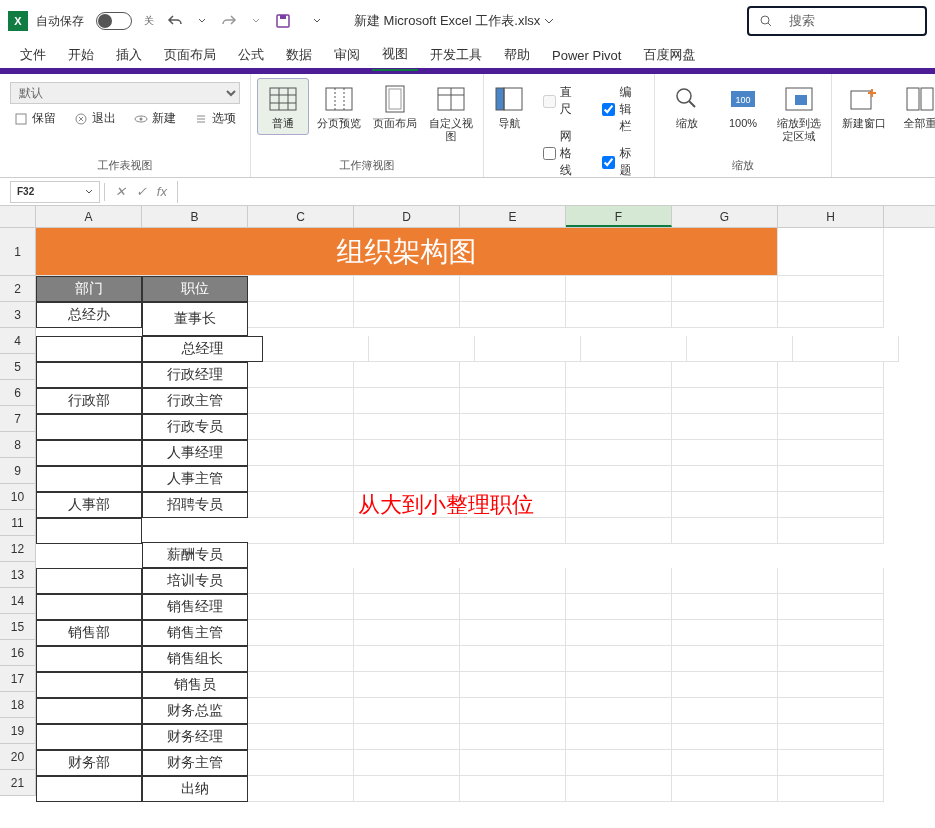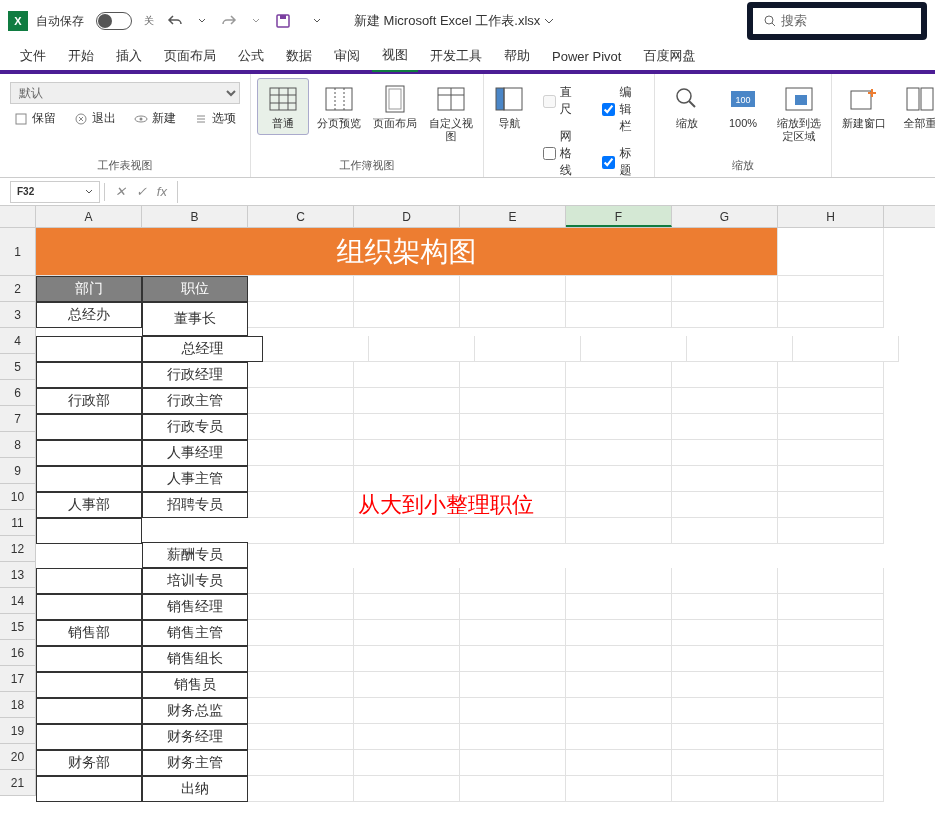--- a/index.html
+++ b/index.html
@@ -6,24 +6,24 @@
 body { background: #fff; font-size: 13px; color: #333; overflow: hidden; width: 935px; height: 828px; }
 
 
 .titlebar { display: flex; align-items: center; height: 42px; padding: 0 8px; gap: 8px; }
 .app-icon { width: 20px; height: 20px; background: #107c41; display: flex; align-items: center; justify-content: center; color: #fff; font-weight: bold; font-size: 11px; }
 .autosave { display: flex; align-items: center; gap: 12px; font-size: 12px; }
 .toggle { width: 36px; height: 18px; border: 1px solid #555; border-radius: 9px; position: relative; background: #fff; }
 .toggle::after { content: ""; position: absolute; left: 1px; top: 1px; width: 14px; height: 14px; background: #555; border-radius: 50%; }
 .qat-btn { width: 26px; height: 26px; display: flex; align-items: center; justify-content: center; cursor: pointer; border-radius: 3px; }
 .doc-title { font-size: 13px; margin-left: 16px; display: flex; align-items: center; gap: 4px; }
-.searchbox { margin-left: auto; display: flex; align-items: center; border: 6px solid #0f172a; border-radius: 4px; padding: 4px 10px; min-width: 180px; gap: 4px; color: #666; }
-
-
-.ribbon-tabs { display: flex; height: 32px; align-items: center; padding: 0 10px; gap: 2px; border-bottom: 4px solid #4c1d95; }
+.searchbox { margin-left: auto; display: flex; align-items: center; border: 2px solid #0f172a; border-radius: 4px; padding: 4px 10px; min-width: 180px; gap: 16px; color: #666; }
+
+
+.ribbon-tabs { display: flex; height: 32px; align-items: center; padding: 0 10px; gap: 2px; border-bottom: 6px solid #4c1d95; }
 .ribbon-tab { padding: 6px 10px; font-size: 13px; cursor: pointer; }
 .ribbon-tab.active { border-bottom: 2px solid #107c41; font-weight: 500; }
 
 
 .ribbon { display: flex; height: 104px; border-bottom: 1px solid #ccc; background: #fff; }
 .group { display: flex; flex-direction: column; padding: 4px 6px 2px; border-right: 1px solid #e1e1e1; }
 .group-body { flex: 1; display: flex; align-items: flex-start; gap: 4px; }
 .group-label { text-align: center; font-size: 11px; color: #555; padding: 2px 0; }
 .vbtn { display: flex; flex-direction: column; align-items: center; justify-content: flex-start; width: 52px; padding: 4px 2px; cursor: pointer; border: 1px solid transparent; border-radius: 3px; }
 .vbtn.active { background: #e8f0e8; border-color: #aac; }

